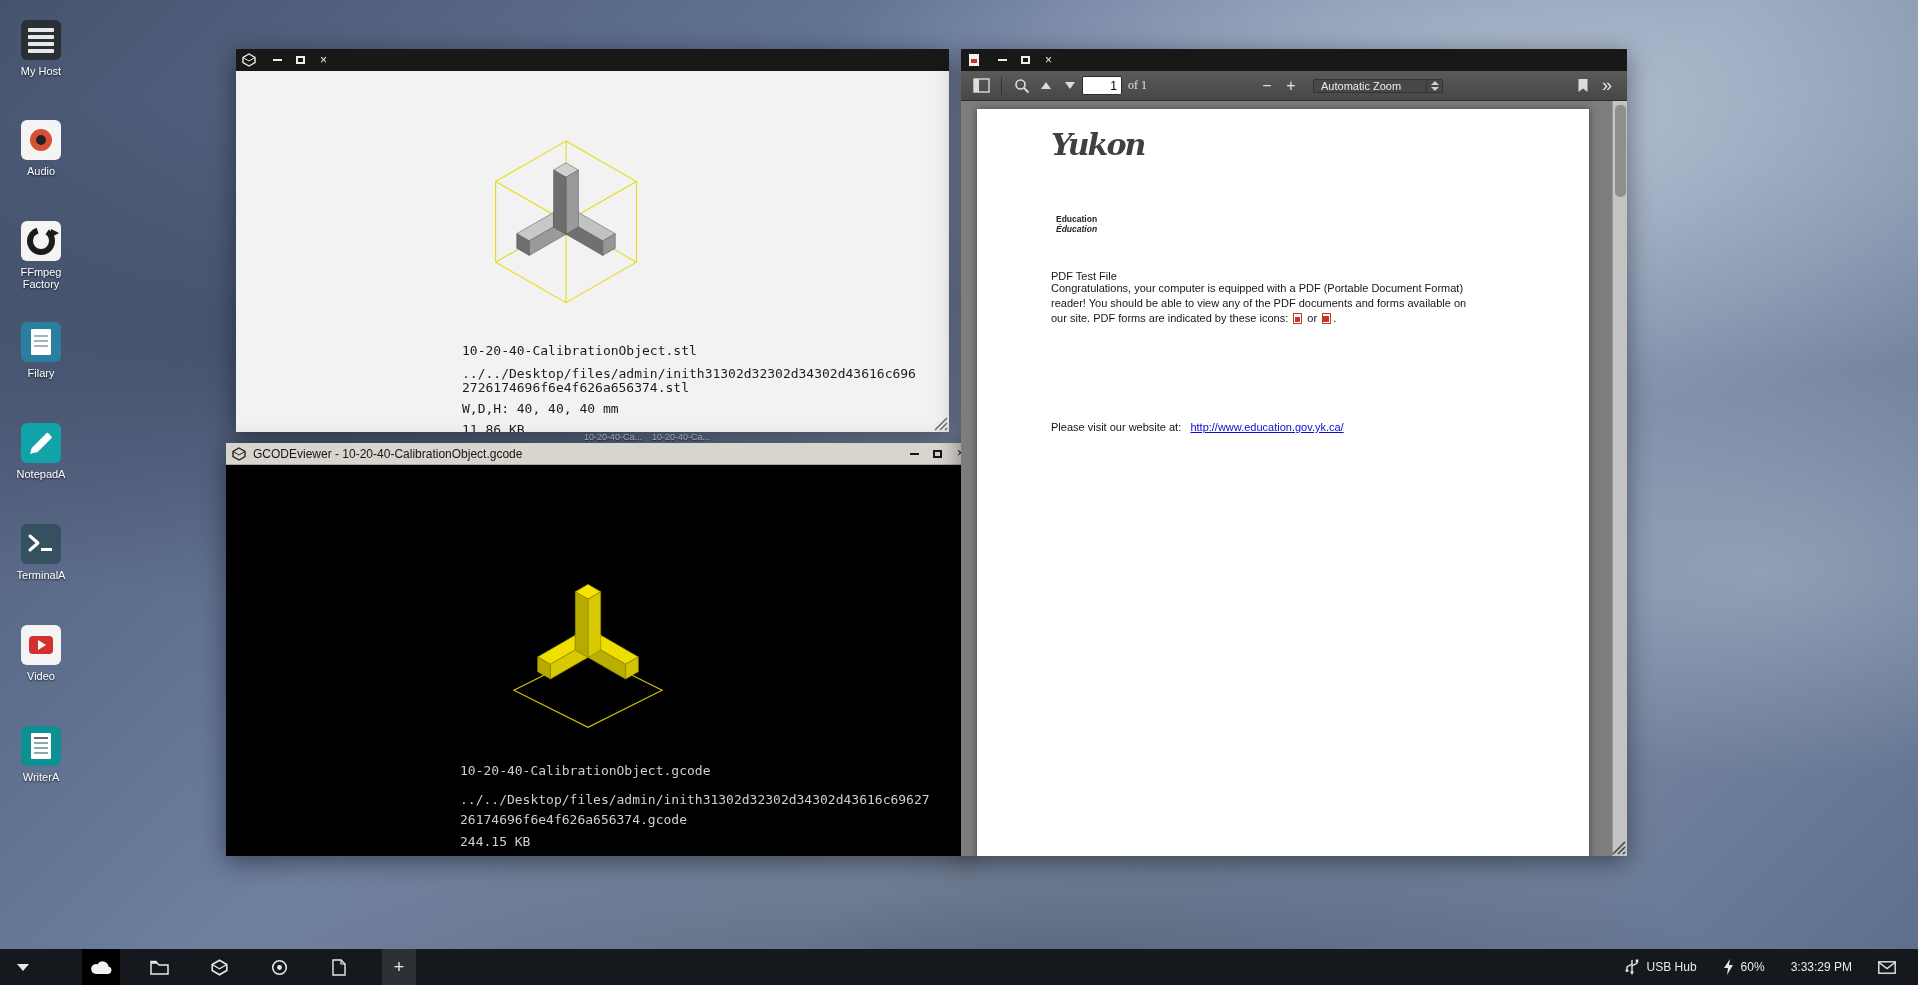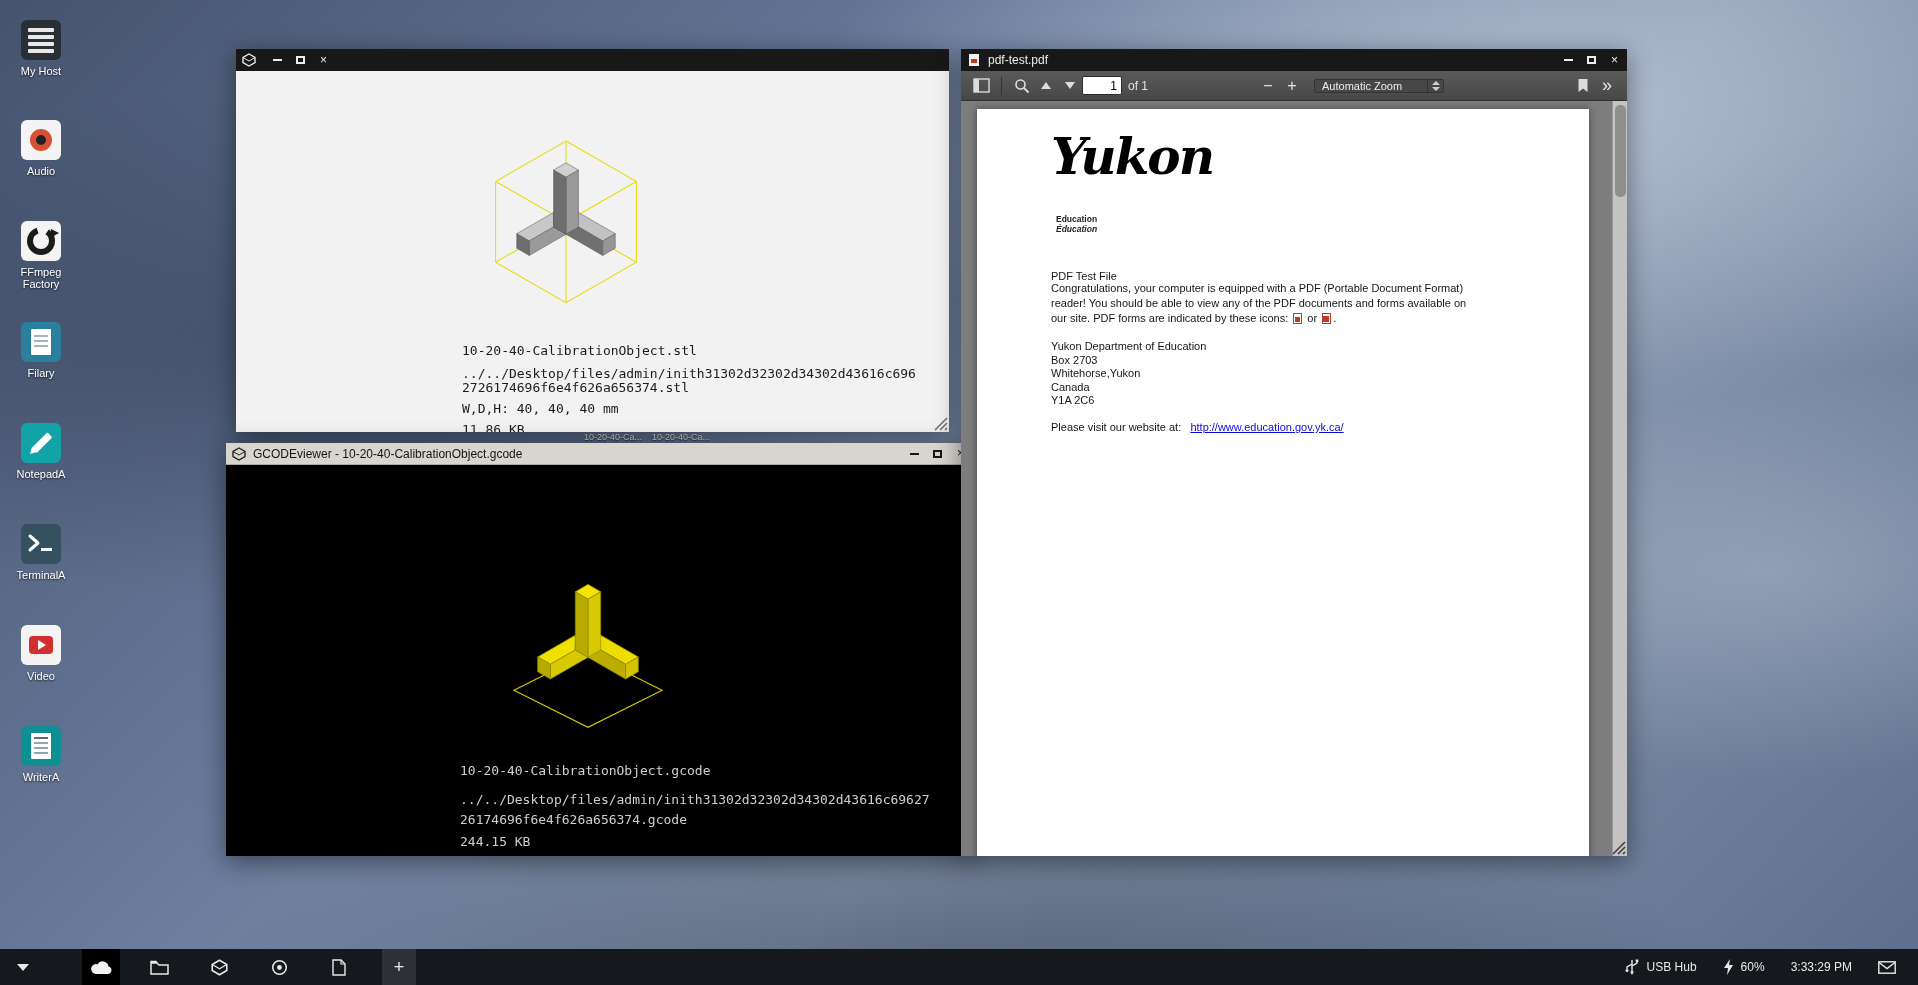--- a/index.html
+++ b/index.html
@@ -56,30 +56,30 @@
   #gcode-body { position:relative; width:100%; height:391px; background:#000; overflow:hidden; }
   #gcode-body .meta { position:absolute; left:234px; font-size:13px; color:#cfcfcf; white-space:pre; }
   
   #pdf-win { left:961px; top:49px; width:666px; height:807px; z-index:12; }
   #pdf-toolbar { height:30px; background:linear-gradient(#5a5a5a,#474747); border-bottom:1px solid #2e2e2e; display:flex; align-items:center; padding:0 8px; color:#e4e4e4; }
   .tbtn { height:22px; min-width:24px; display:flex; align-items:center; justify-content:center; border-radius:2px; cursor:pointer; }
   .tdiv { width:1px; height:18px; background:#333; margin:0 8px; }
   .tri-up { width:0; height:0; border-left:5px solid transparent; border-right:5px solid transparent; border-bottom:7px solid #dcdcdc; }
   .tri-down { width:0; height:0; border-left:5px solid transparent; border-right:5px solid transparent; border-top:7px solid #dcdcdc; }
   .page-input { width:40px; height:19px; background:#fff; border:1px solid #2c2c2c; border-radius:2px; text-align:right; font-size:12px; padding-right:4px; font-family:"Liberation Sans",sans-serif; }
-  .ofcount { font-size:12px; margin-left:6px; }
+  .ofcount { font-size:12px; margin-left:6px;font-family:Liberation Serif, serif; }
   .zoom-dd { height:14px; width:130px; margin-left:10px; background:#474747; border:1px solid #333; border-radius:2px; display:flex; align-items:center; font-size:11px; color:#ececec; cursor:pointer; }
   .zoom-dd .zl { flex:1; padding-left:7px; white-space:nowrap; }
   .zoom-dd .zarr { width:16px; border-left:1px solid #333; height:100%; display:flex; flex-direction:column; align-items:center; justify-content:center; gap:2px; }
   .mini-tri-up { width:0;height:0;border-left:4px solid transparent;border-right:4px solid transparent;border-bottom:4px solid #cfcfcf; }
   .mini-tri-down { width:0;height:0;border-left:4px solid transparent;border-right:4px solid transparent;border-top:4px solid #cfcfcf; }
   #pdf-content { position:relative; height:755px; background:#7d7d7d; overflow:hidden; }
   #pdf-page { position:absolute; left:16px; top:8px; width:612px; height:760px; background:#fff; box-shadow:0 0 8px rgba(0,0,0,.45); }
   #pdf-page .txt { position:absolute; font-size:11px; color:#151515; line-height:15px; }
-  #logo-yukon { position:absolute; left:74px; top:18px; font-family:"DejaVu Serif", serif; font-style:italic; font-weight:bold; font-size:50px; color:#000000; letter-spacing:-2px; }
+  #logo-yukon { position:absolute; left:74px; top:18px; font-family:"DejaVu Serif", serif; font-style:italic; font-weight:bold; font-size:30px; color:#404040; letter-spacing:-2px; }
   .logo-sub { position:absolute; left:79px; font-size:8.5px; color:#222; font-weight:bold; }
   .pdf-mini-icon { display:inline-block; width:9px; height:11px; background:#fff; border:1px solid #c0392b; position:relative; top:2px; margin:0 2px; }
   .pdf-mini-icon:after { content:""; position:absolute; left:1px; top:3px; width:5px; height:5px; background:#c0392b; }
   .pdf-mini-icon.v2:after { width:6px; height:6px; left:0; top:2px; }
   a.doclink { color:#0b0bd6; text-decoration:underline; cursor:pointer; }
   #pdf-scroll { position:absolute; right:0; top:0; width:15px; height:755px; background:#c3c3c3; border-left:1px solid #9a9a9a; }
   #pdf-thumb { position:absolute; left:2px; top:4px; width:11px; height:92px; background:#8f8f8f; border-radius:5px; }
   .grip { position:absolute; right:1px; bottom:1px; width:16px; height:16px; }
   
   #taskbar { position:absolute; left:0; bottom:0; width:1918px; height:36px; background:#15181c; z-index:50; display:flex; align-items:center; color:#e8e8e8; }
@@ -268,21 +268,20 @@
       <div class="meta mono" style="top:369px">244.15 KB</div>
     </div>
   </div>
 
   <div class="window" id="pdf-win">
     <div class="titlebar tb-dark">
       <svg class="ticon" viewBox="0 0 14 14">
         <rect x="2" y="1" width="10" height="12" fill="#f2f2f2"></rect>
         <rect x="4" y="6" width="6" height="4" fill="#c0392b"></rect>
       </svg>
-      <span class="ttext">pdf-test.pdf</span>
       <span class="wbtns">
         <span class="wbtn b-min">
             <i></i>
           </span>
         <span class="wbtn b-max">
             <i></i>
           </span>
         <span class="wbtn b-close">×</span>
       </span>
     </div>
@@ -338,27 +337,20 @@
 
         <div class="txt" style="left:74px; top:172px; width:480px">
           <span>Congratulations, your computer is equipped with a PDF (Portable Document Format)</span><br>
           <span>reader!  You should be able to view any of the PDF documents and forms available on</span><br>
           <span>our site.  PDF forms are indicated by these icons:</span>
           <span class="pdf-mini-icon"></span>
           <span>or</span>
           <span class="pdf-mini-icon v2"></span><span>.</span>
         </div>
 
-        <div class="txt" style="left:74px; top:231px; line-height:13.6px">
-          <div>Yukon Department of Education</div>
-          <div>Box 2703</div>
-          <div>Whitehorse,Yukon</div>
-          <div>Canada</div>
-          <div>Y1A 2C6</div>
-        </div>
 
         <div class="txt" style="left:74px; top:311px">
           <span>Please visit our website at:</span>&nbsp;&nbsp;
           <a class="doclink">http://www.education.gov.yk.ca/</a>
         </div>
       </div>
 
       <div id="pdf-scroll">
         <div id="pdf-thumb"></div>
       </div>

